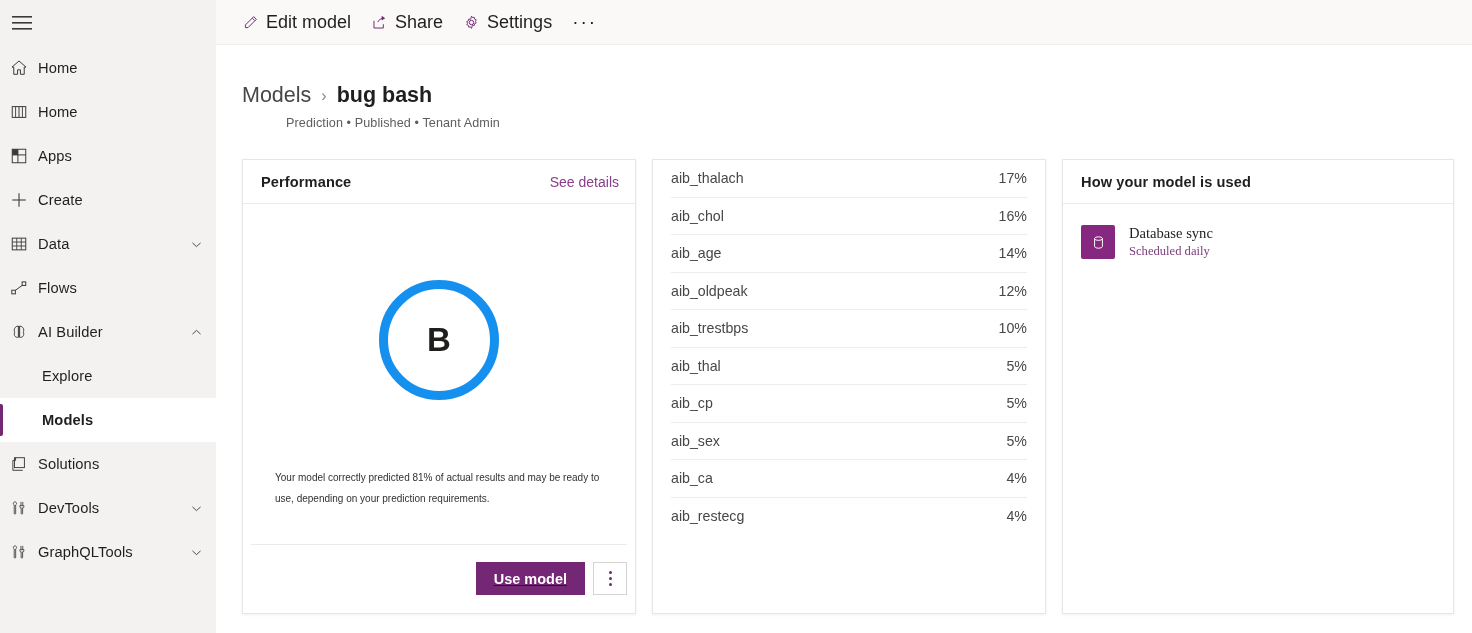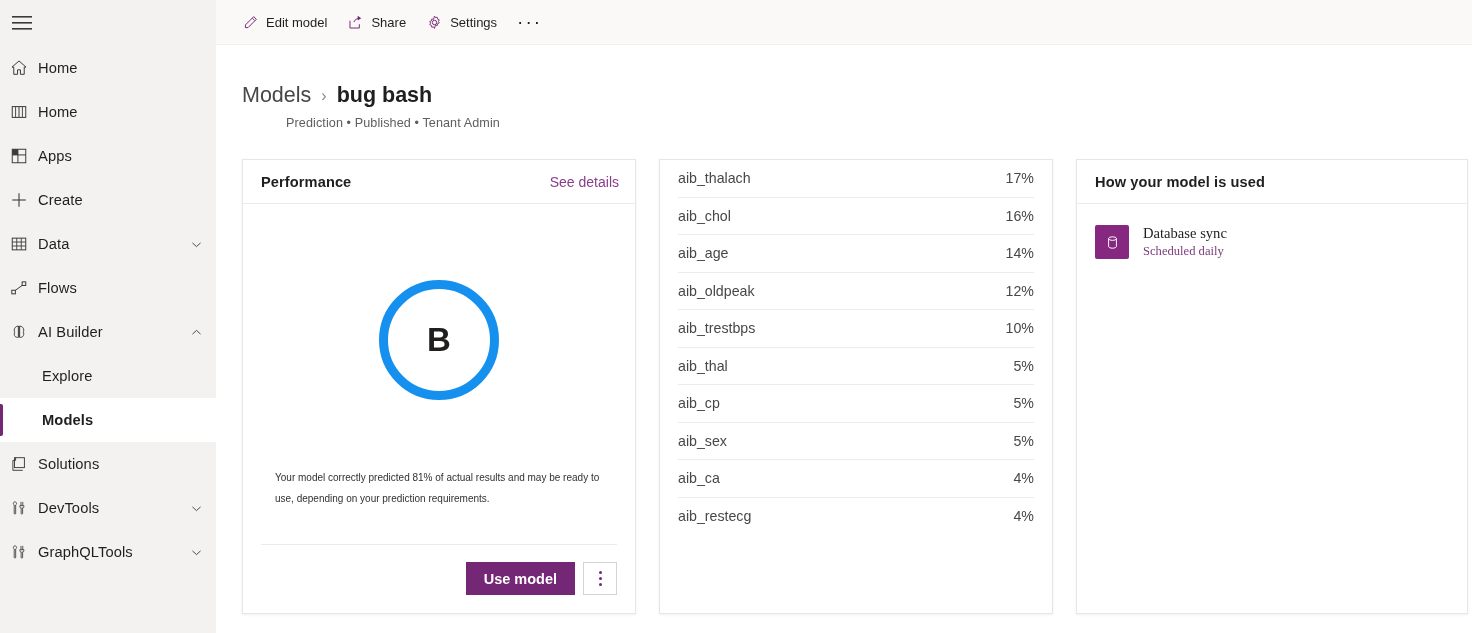--- a/index.html
+++ b/index.html
@@ -88,21 +88,21 @@
     align-items: center;
     padding-left: 16px;
     border-bottom: 1px solid #f0eeed;
   }
   .cmd {
     display: flex; align-items: center;
     height: 44px;
     padding: 0 10px;
     cursor: pointer;
     color: #201f1e;
-    font-size: 13px;
+    font-size: 18px;
     gap: 7px;
   }
   .cmd .ci { display: flex; align-items: center; color: #742774; }
   .cmd.ellipsis { font-size: 19px; letter-spacing: 2px; color: #201f1e; padding-top: 0; }
 
   .content { padding: 0 0 0 26px; }
 
   .breadcrumb {
     display: flex; align-items: baseline;
     margin-top: 38px;
@@ -123,21 +123,21 @@
     margin-top: 8px;
     font-size: 12.6px;
     color: #605e5c;
     letter-spacing: .1px;
     margin-left: 44px;
   }
 
   .cards {
     display: flex;
     margin-top: 29px;
-    gap: 23px;
+    gap: 16px;
   }
   .card {
     background: #ffffff;
     border: 1px solid #e8e6e4;
     box-shadow: 0 1.2px 3.2px rgba(0,0,0,.06);
     display: flex;
     flex-direction: column;
   }
   .card-perf { width: 394px; height: 455px; }
   .card-infl { width: 394px; height: 455px; }
@@ -192,27 +192,28 @@
   }
   .perf-desc {
     padding: 0 30px 0 32px;
     font-size: 10px;
     line-height: 21px;
     color: #323130;
     margin-bottom: 35px;
   }
   .perf-foot {
     border-top: 1px solid #edebe9;
-    margin: 0 18px;
+    margin: 0 8px;
     padding: 17px 0 0 0;
     display: flex;
     justify-content: flex-end;
     align-items: center;
     gap: 8px;
     padding-bottom: 18px;
+    text-decoration: underline;
   }
   .btn-primary {
     background: #742774;
     color: #ffffff;
     border: none;
     height: 33px;
     padding: 0 18px;
     font-size: 14.5px;
     font-weight: bold;
     font-family: "Liberation Sans", sans-serif;

